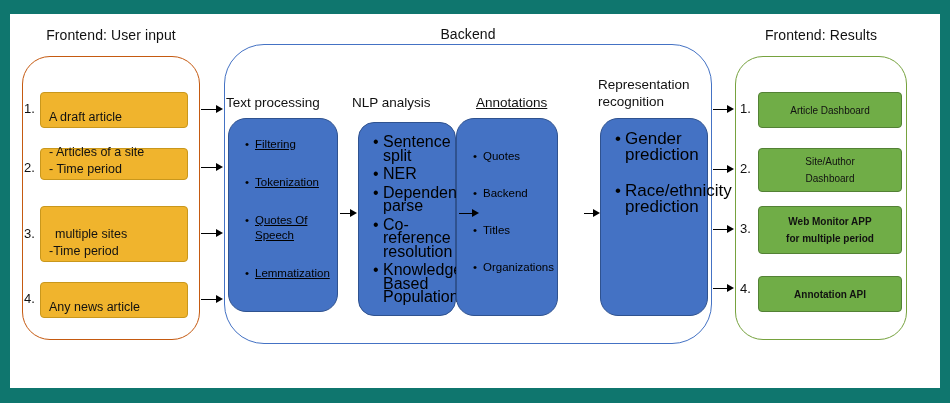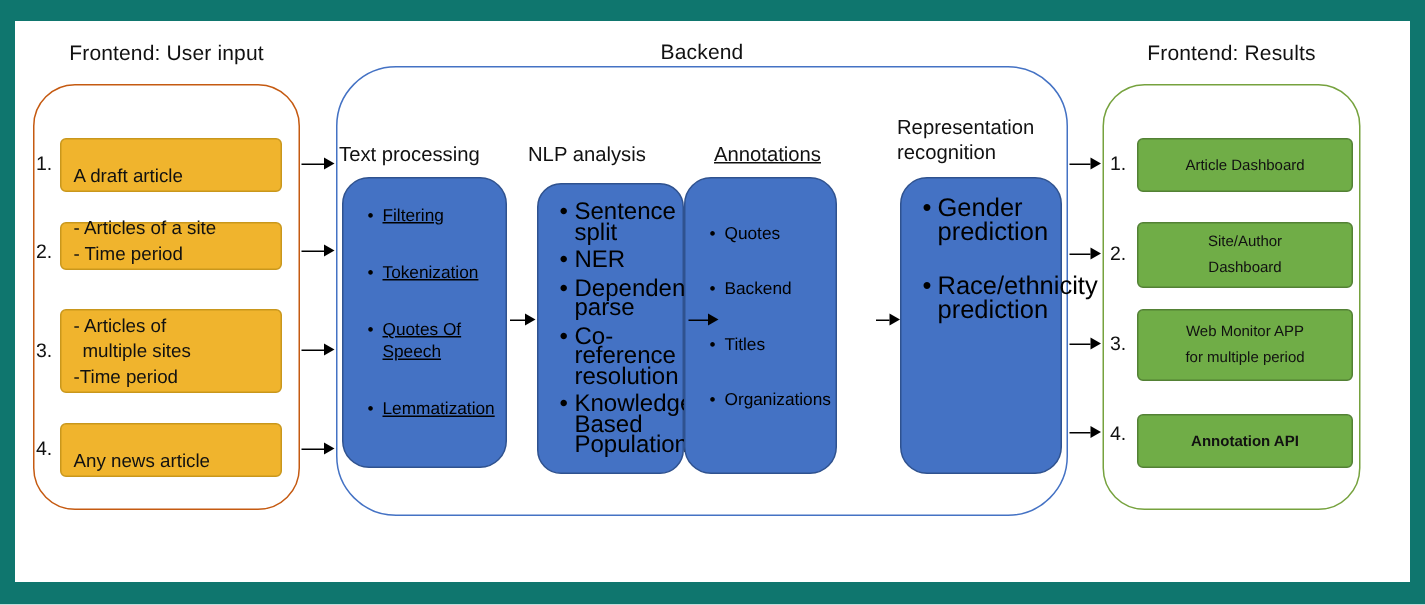--- a/index.html
+++ b/index.html
@@ -75,21 +75,20 @@
   <div class="num" style="left:24px;top:291px;">4.</div>
 
   <div class="ibox" style="top:92px;height:36px;">
     <div>A draft  article</div>
   </div>
   <div class="ibox" style="top:148px;height:32px;">
     <div>- Articles of a site</div>
     <div>- Time period</div>
   </div>
   <div class="ibox" style="top:206px;height:56px;">
-    <div>- Articles of</div>
     <div class="indent">multiple sites</div>
     <div>-Time period</div>
   </div>
   <div class="ibox" style="top:282px;height:36px;">
     <div>Any news article</div>
   </div>
 
   <div class="arrow" style="left:201px;top:109px;width:15px;"></div>
   <div class="arrow" style="left:201px;top:167px;width:15px;"></div>
   <div class="arrow" style="left:201px;top:233px;width:15px;"></div>
@@ -138,20 +137,20 @@
   <div class="num" style="left:740px;top:221px;">3.</div>
   <div class="num" style="left:740px;top:281px;">4.</div>
 
   <div class="rbox" style="top:92px;height:36px;">
     <div>Article Dashboard</div>
   </div>
   <div class="rbox" style="top:148px;height:44px;">
     <div>Site/Author</div>
     <div>Dashboard</div>
   </div>
-  <div class="rbox" style="top:206px;height:48px;">
+  <div class="rbox" style="top:206px;height:48px;font-weight:bold;">
     <div>Web Monitor APP</div>
     <div>for multiple period</div>
   </div>
   <div class="rbox" style="top:276px;height:36px;font-weight:bold;">
     <div>Annotation API</div>
   </div>
 </div>
 
 </body></html>

